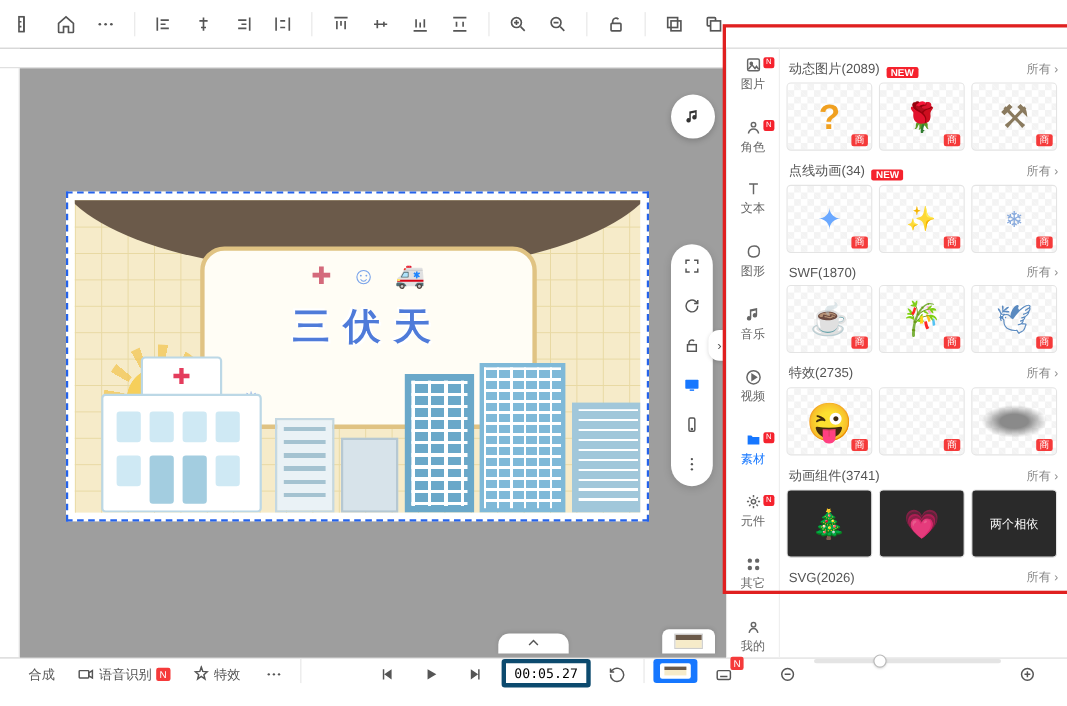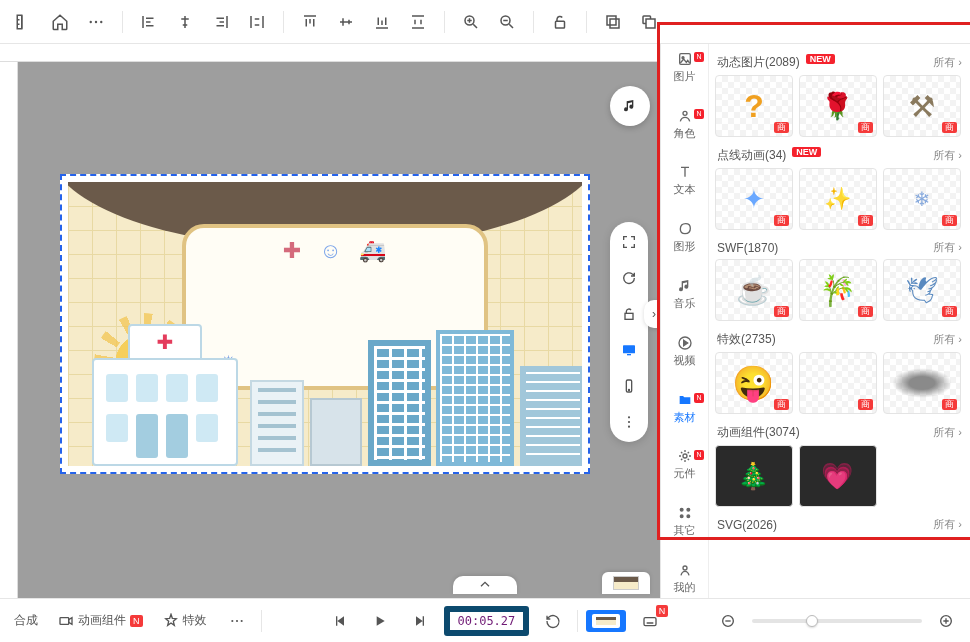--- a/index.html
+++ b/index.html
@@ -58,35 +58,35 @@
 
 .asset-wrap { position: absolute; top: 0; right: 0; bottom: 0; width: 310px; background: #fff; border-left: 1px solid #e6e6e6; display:flex; }
 .asset-red { position:absolute; top:-22px; left:-4px; right:-4px; bottom:58px; border:3px solid #e02020; pointer-events:none; z-index: 5; }
 .asset-nav { width: 48px; border-right: 1px solid #eee; display:flex; flex-direction:column; align-items:center; padding-top:4px; gap: 18px; }
 .nav-item { width:100%; height:50px; display:flex; flex-direction:column; align-items:center; justify-content:center; font-size:11px; color:#666; cursor:pointer; position:relative; }
 .nav-item.active { color:#1677ff;justify-content:center; }
 .nav-item .ic { font-size:16px; margin-bottom:2px; color:inherit; }
 .nav-item .badge-n { position:absolute; top:4px; right:4px; width:10px; height:10px; background:#f5222d; border-radius:2px; color:#fff; font-size:7px; line-height:10px; text-align:center; }
 .asset-body { flex:1; overflow-y:auto; padding: 0 6px 6px 6px; }
 .cat-header { display:flex; align-items:center; justify-content:space-between; padding: 6px 2px 4px; margin-top:4px; }
-.cat-header .title { font-size:12px; color:#555; display:flex; align-items:flex-start; gap:6px; }
+.cat-header .title { font-size:12px; color:#555; display:flex; align-items:flex-end; gap:6px; }
 .cat-header .all { font-size:11px; color:#888; cursor:pointer; }
 .new-badge { background:#f5222d; color:#fff; font-size:9px; padding:0px 4px; border-radius:2px; font-weight:600; }
 .thumbs { display:flex; gap:6px; }
 .thumb { position:relative; width: 78px; height: 62px; border:1px solid #e4e4e4; border-radius:4px; background-color:#fff; background-image: linear-gradient(45deg,#f3f3f3 25%,transparent 25%,transparent 75%,#f3f3f3 75%),linear-gradient(45deg,#f3f3f3 25%,transparent 25%,transparent 75%,#f3f3f3 75%); background-size: 12px 12px; background-position: 0 0, 6px 6px; display:flex; align-items:center; justify-content:center; font-size:26px; cursor:pointer; overflow:hidden; }
 .thumb.dark { background:#2a2a2a; background-image:none; }
 .thumb .com-badge { position:absolute; bottom:3px; right:3px; background:#f53a3a; color:#fff; font-size:9px; padding:1px 3px; border-radius:2px; line-height:1; }
 
 
-.bottombar { position:absolute; bottom:0; left:0; right:0; height:44px; background:#fff; border-top:1px solid #e6e6e6; display:flex; align-items:center; padding:0 8px; gap:8px; color:#555; font-size:12px; }
+.bottombar { position:absolute; bottom:0; left:0; right:0; height:44px; background:#fff; border-top:1px solid #e6e6e6; display:flex; align-items:flex-start; padding:0 20px; gap:8px; color:#555; font-size:12px; }
 .bottombar .bb-btn { height:28px; padding: 0 6px; display:flex; align-items:center; gap:4px; border-radius:4px; cursor:pointer; }
 .bottombar .bb-btn.icon { width:32px; justify-content:center; padding:0; }
 .bottombar .sep { width:1px; height:22px; background:#e6e6e6; }
 .bottombar .spacer { width: 46px; }
-.time-box { border:6px solid #0c4a6e; border-radius:3px; padding: 2px 8px; font-family: monospace; font-size: 12px; color:#701a75; }
+.time-box { border:4px solid #0c4a6e; border-radius:3px; padding: 2px 8px; font-family: monospace; font-size: 12px; color:#000000; }
 .active-toggle { width:40px; height:22px; border-radius:3px; background:#1677ff; display:flex; align-items:center; justify-content:center; }
 .active-toggle .inner { width:28px; height:14px; background:#fff; border-radius:2px; display:flex; align-items:center; justify-content:center; }
 .active-toggle .inner span{ width:20px; height:8px; background:linear-gradient(#6b5a4a 40%, #f6ebc9 40%);}
 .kbd-badge { background:#f53a3a; color:#fff; font-size:9px; padding:1px 3px; border-radius:2px; }
 .zoom-track { width: 170px; height: 4px; background: #e4e4e4; border-radius:2px; position:relative; }
 .zoom-track .knob { position:absolute; top:-4px; left:32%; width:12px; height:12px; border-radius:50%; background:#fff; border:1px solid #bbb; box-shadow:0 1px 2px rgba(0,0,0,.15); }
 
 svg { width:16px; height:16px; display:block; }
 .topbar svg { width:18px; height:18px; }
 </style>
@@ -210,20 +210,21 @@
       </div>
       <div class="stage">
         <div class="sky-brown"></div>
         <div class="sun"></div>
         <div class="panel">
           <div class="panel-icons">
             <span style="color:#d46a7b">✚</span>
             <span>☺</span>
             <span>🚑</span>
           </div>
+          <div class="panel-title">三伏天</div>
           <div class="panel-sub">☼</div>
         </div>
         <div class="buildings">
           <div class="bldg hospital">
             <div class="roof">✚</div>
             <div class="win" style="top:14px;left:12px"></div>
               <div class="win" style="top:14px;left:42px"></div>
               <div class="win" style="top:14px;left:72px"></div>
               <div class="win" style="top:14px;left:102px"></div>
             <div class="win" style="top:54px;left:12px"></div>
@@ -464,30 +465,33 @@
             <span style=""></span>
             <span class="com-badge">商</span>
           </div>
           <div class="thumb">
             <div style="width:60px;height:30px;background:radial-gradient(ellipse,#8a8a8a 30%,transparent 70%)"></div>
             <span class="com-badge">商</span>
           </div>
         </div>
         <div class="cat-header">
           <div class="title">
-            <span>动画组件(3074)</span>
+            <span>动画组件(3741)</span>
           </div>
           <div class="all">所有 ›</div>
         </div>
         <div class="thumbs">
           <div class="thumb dark">
             <span style="">🎄</span>
           </div>
           <div class="thumb dark">
             <span style="">💗</span>
+          </div>
+          <div class="thumb dark">
+            <span style="color:#fff;font-size:11px">两个相依</span>
           </div>
         </div>
         <div class="cat-header">
           <div class="title">
             <span>SVG(2026)</span>
           </div>
           <div class="all">所有 ›</div>
         </div>
       </div>
   </div>
@@ -495,21 +499,21 @@
 
 <div class="bottombar">
   <div class="bb-btn">
       <span>合成</span>
     </div>
   <div class="bb-btn">
     <svg viewBox="0 0 24 24" fill="none" stroke="currentColor" stroke-width="2">
         <rect x="3" y="7" width="13" height="10" rx="1"></rect>
         <path d="M16 10l5-3v10l-5-3z"></path>
       </svg>
-    <span>动画组件</span>
+    <span>语音识别</span>
     <span class="kbd-badge">N</span>
   </div>
   <div class="bb-btn">
     <svg viewBox="0 0 24 24" fill="none" stroke="currentColor" stroke-width="2">
         <path d="M12 2l2 6 6 .5-4.5 4 1.5 6-5-3.5L7 18.5l1.5-6L4 8.5 10 8z"></path>
       </svg>
     <span>特效</span>
   </div>
   <div class="bb-btn icon">
       <svg viewBox="0 0 24 24" fill="currentColor">

